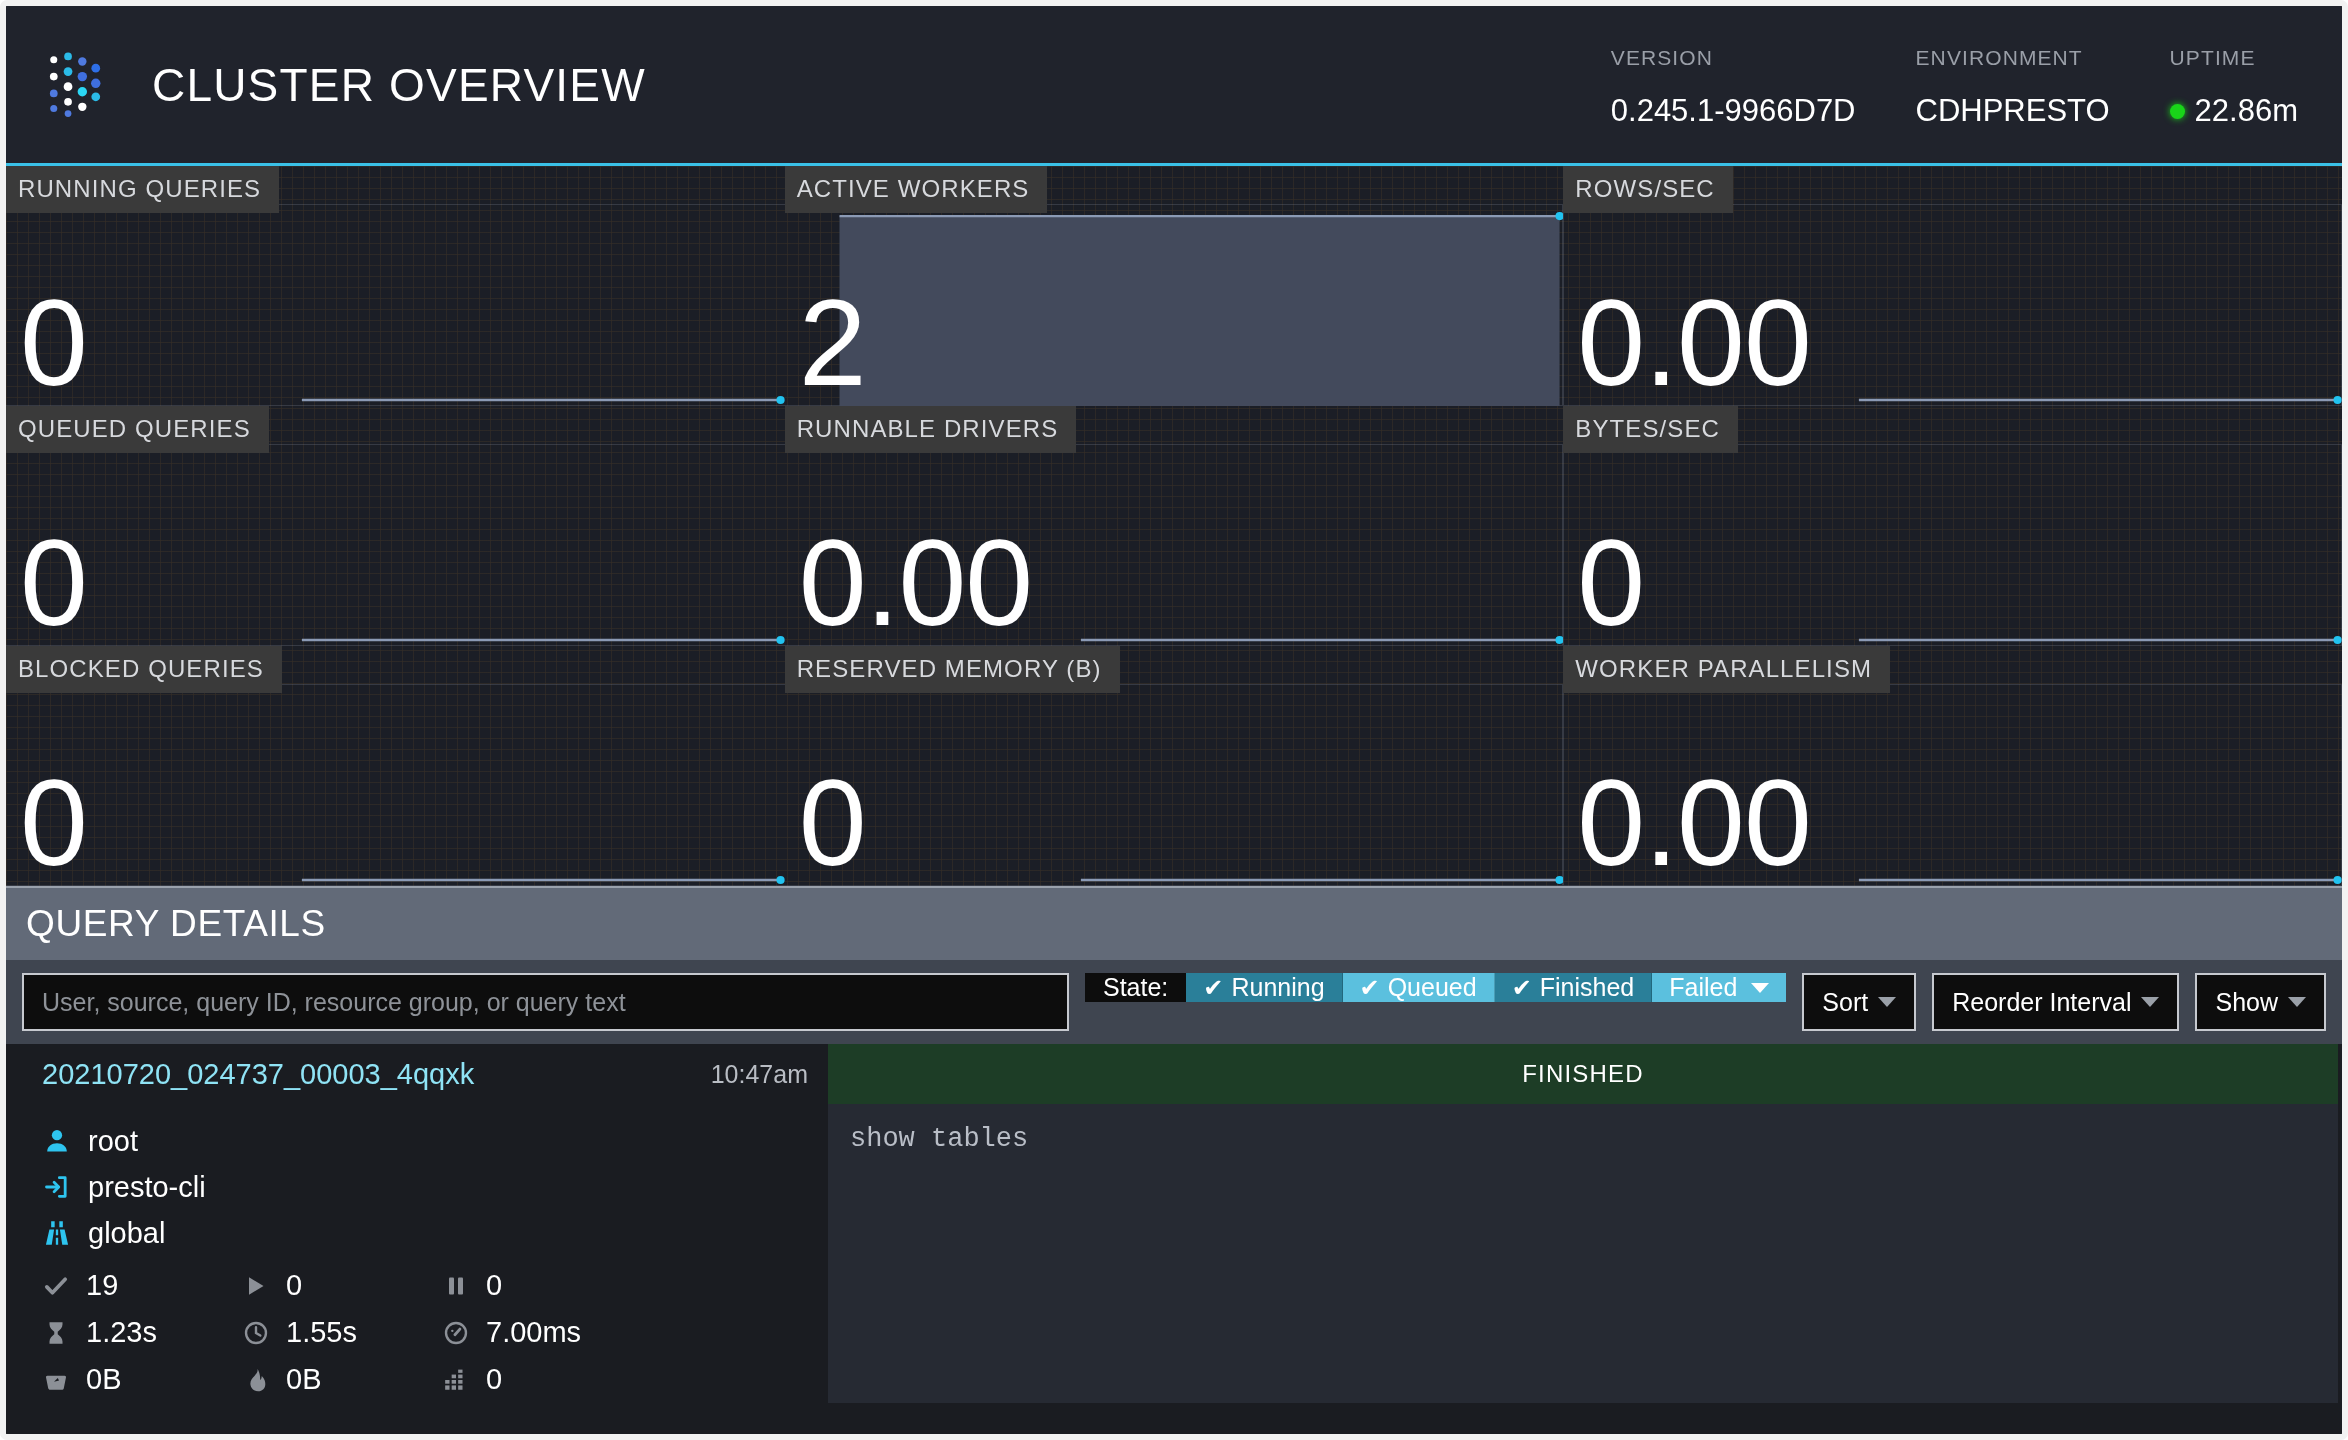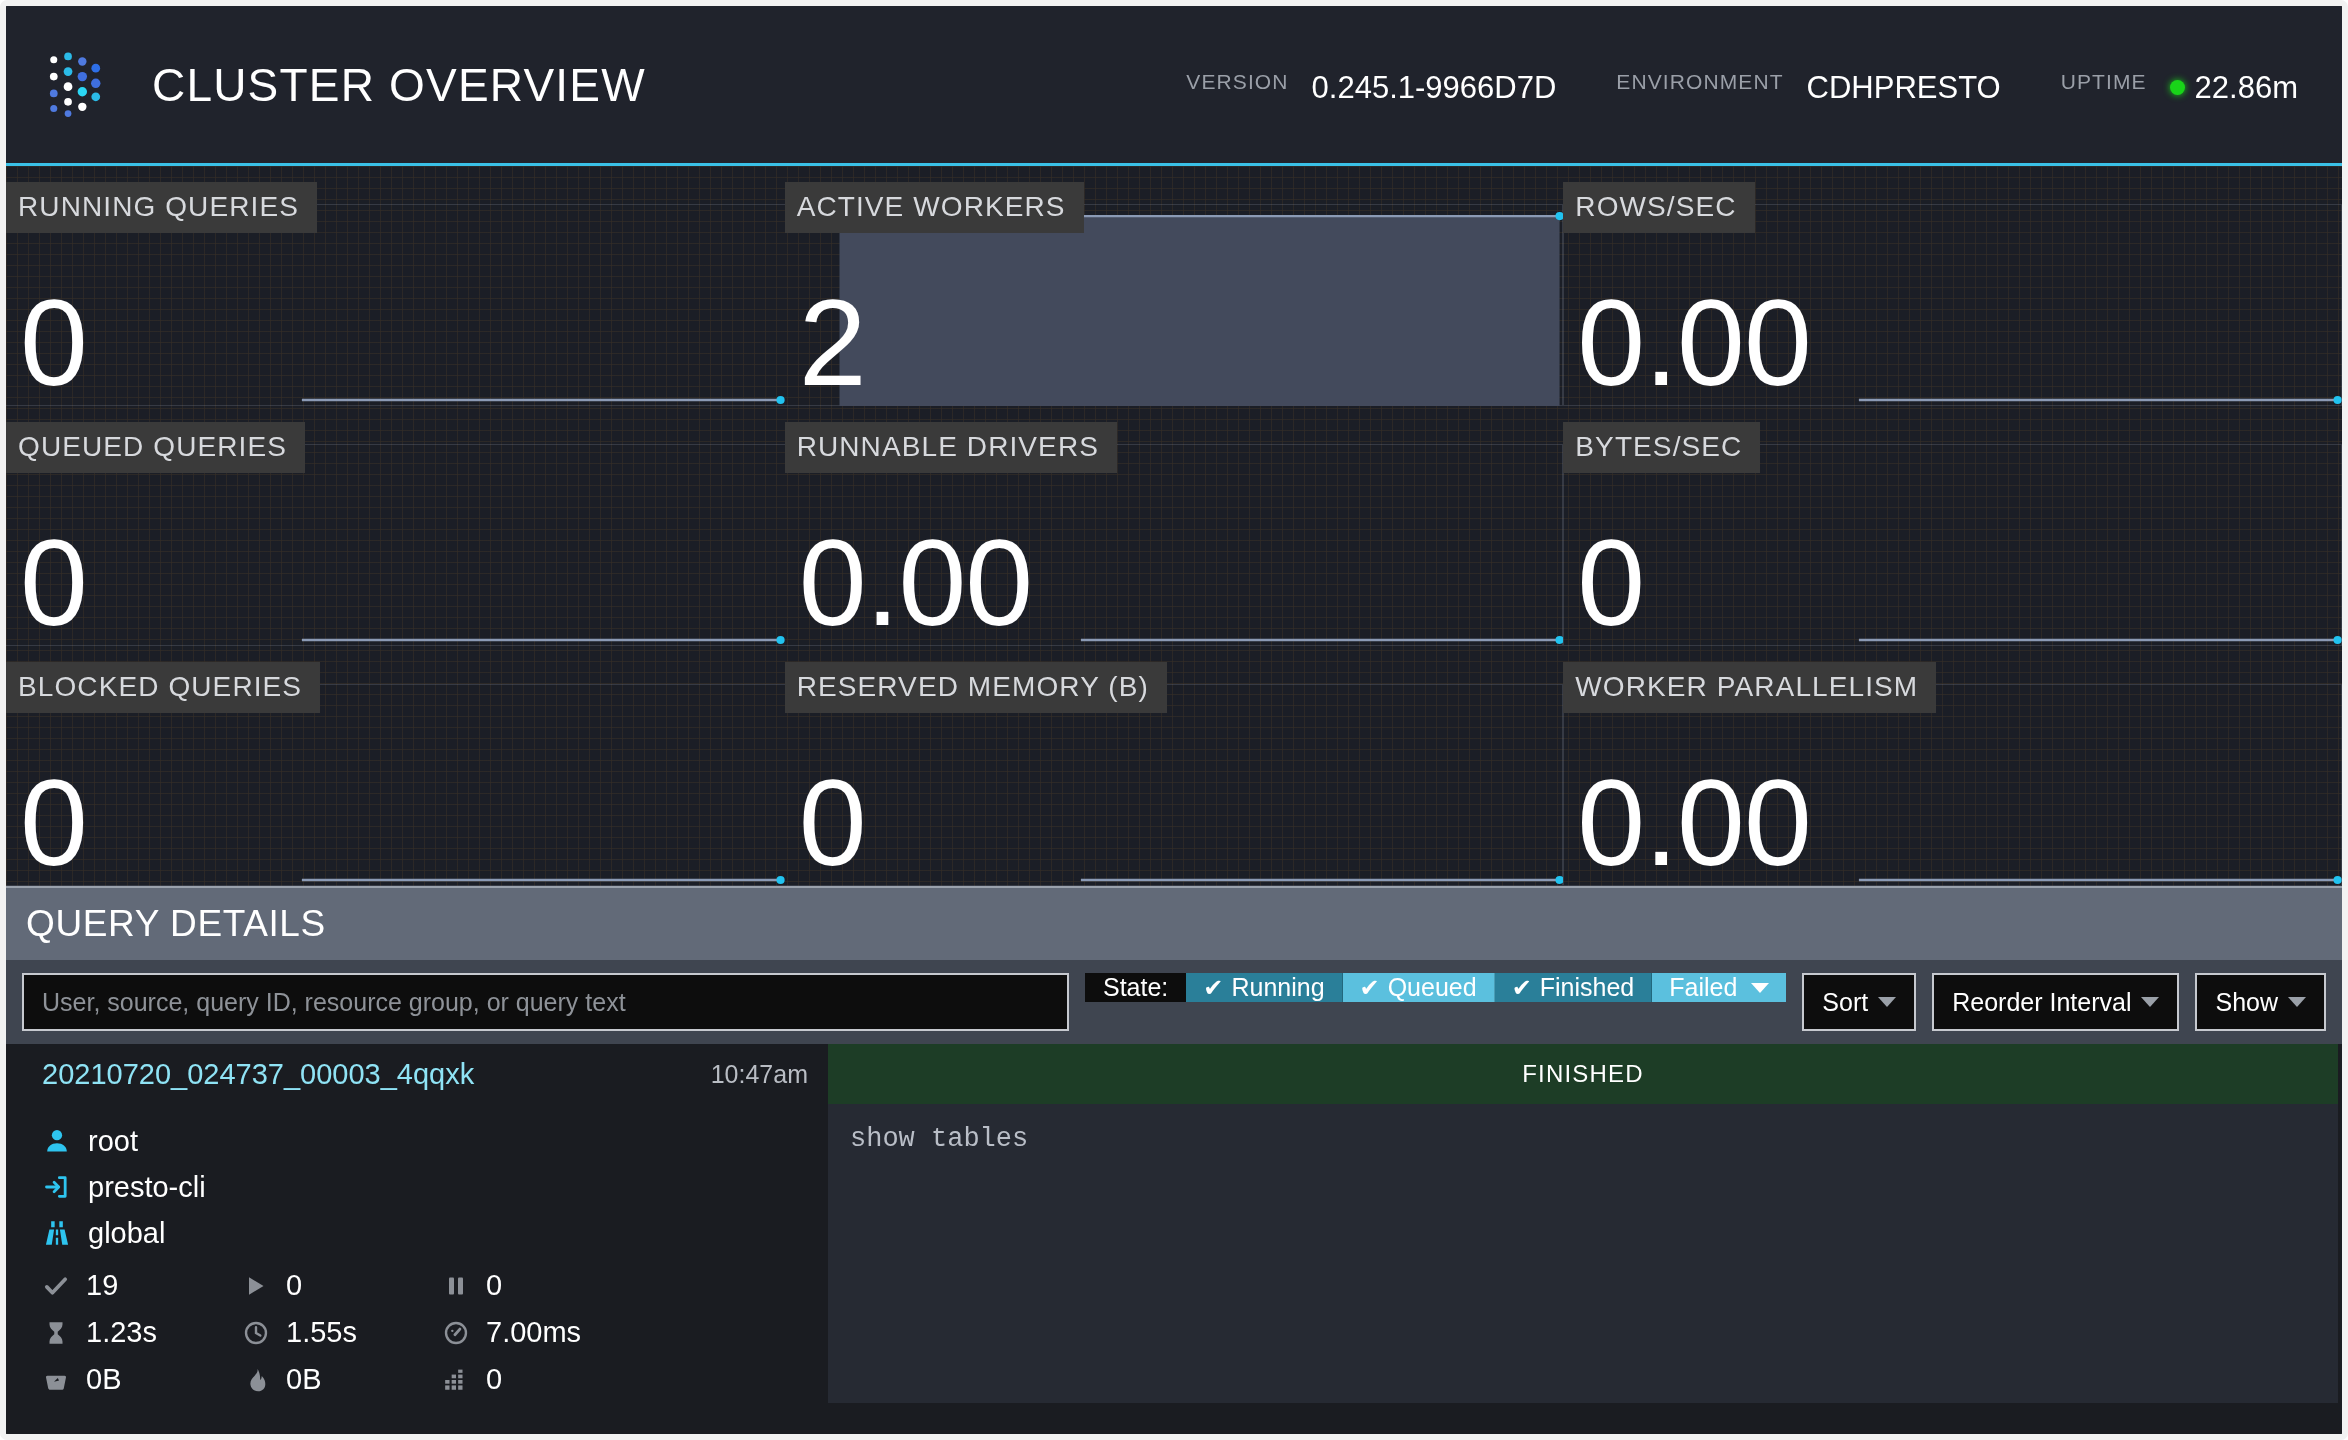--- a/index.html
+++ b/index.html
@@ -28,21 +28,21 @@
     flex: 0 0 auto;
   }
   .brand { display: flex; align-items: center; gap: 26px; }
   .logo { width: 84px; height: 84px; display: block; }
   .app-title {
     color: #ffffff; font-size: 46px; font-weight: 400;
     letter-spacing: 1.2px; white-space: nowrap;
   }
   .header-spacer { flex: 1 1 auto; }
   .header-stats { display: flex; align-items: flex-start; gap: 60px; padding-top: 6px; }
-  .hstat { display: flex; flex-direction: row; gap: 23px; }
+  .hstat { display: flex; flex-direction: column; gap: 23px; }
   .hstat-label {
     color: #9a9fa8; font-size: 21px; letter-spacing: 1.1px;
     text-transform: uppercase; white-space: nowrap;
   }
   .hstat-value {
     color: #ffffff; font-size: 31px; white-space: nowrap;
     display: flex; align-items: center; gap: 10px;
   }
   .live-dot {
     width: 15px; height: 15px; border-radius: 50%;
@@ -67,24 +67,24 @@
   }
   .stat-inner {
     position: absolute;
     left: 0; right: 0; top: 38px; bottom: 0;
     border: 1px solid rgba(120,125,140,.30);
     border-left: none; border-right: none;
   }
   .stat-col-1 .stat-inner { border-right: 1px solid rgba(120,125,140,.30); }
   .stat-col-2 .stat-inner { border-left: 1px solid rgba(120,125,140,.30); border-right: 1px solid rgba(120,125,140,.30); }
   .stat-card-label {
-    position: absolute; top: 16px; left: 0; z-index: 4;
+    position: absolute; top: 0; left: 0; z-index: 4;
     background: #3a3a3a;
     color: #d7d9dd;
-    font-size: 28px; letter-spacing: 1.1px;
+    font-size: 24px; letter-spacing: 1.1px;
     padding: 9px 18px 10px 12px;
     white-space: nowrap;
   }
   .stat-value {
     position: absolute; z-index: 3;
     left: 14px; bottom: 2px;
     color: #ffffff;
     font-size: 122px; line-height: 1.0;
     font-weight: 300;
     letter-spacing: -1px;

